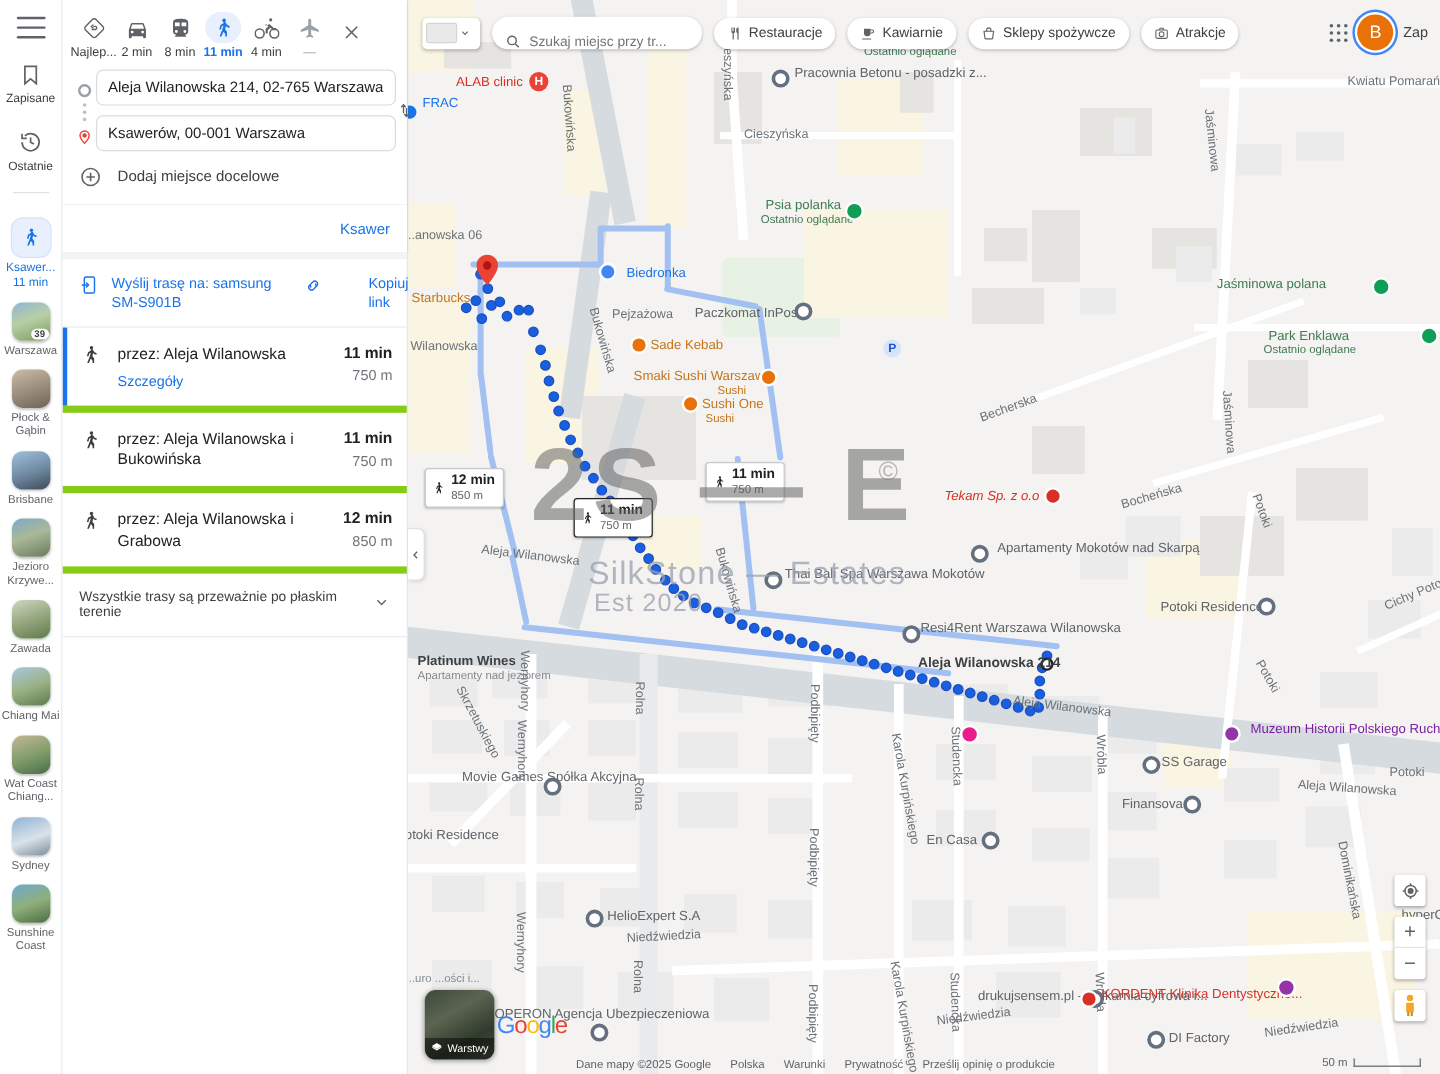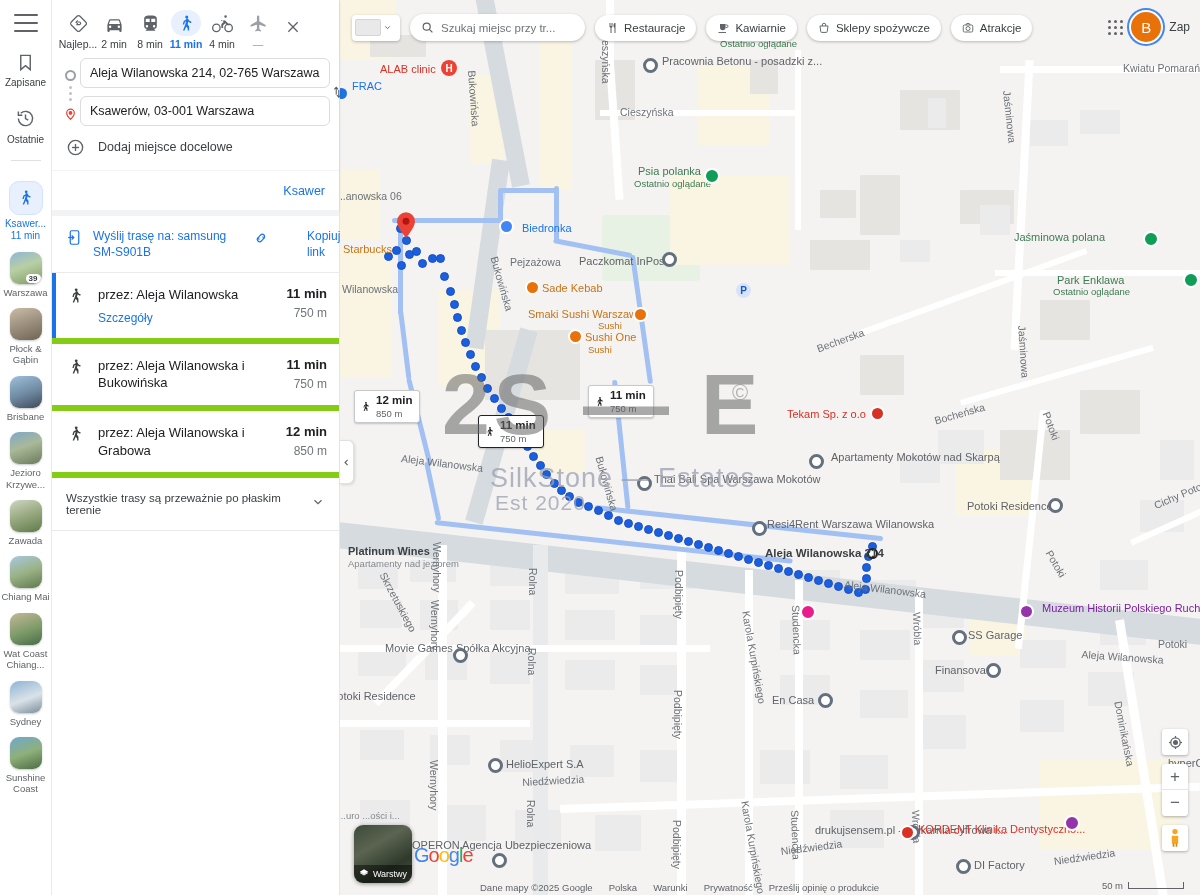--- a/index.html
+++ b/index.html
@@ -158,21 +158,21 @@
 
   
   .topbar { position:absolute; left:352px; top:14px; display:flex; align-items:center; gap:10px; z-index:25; }
   .layers-mini {
     width:48px; height:26px; background:#fff; border-radius:4px; box-shadow:0 1px 3px rgba(0,0,0,.25);
     display:flex; align-items:center; padding:0 3px; gap:2px; cursor:pointer;
   }
   .layers-mini .sq { width:26px; height:17px; background:#e9e9e9; border:1px solid #d5d5d5; border-radius:2px;}
   .searchbox {
     width:175px; height:27px; background:#fff; border-radius:16px; box-shadow:0 1px 3px rgba(0,0,0,.25);
-    display:flex; align-items:center; gap:7px; padding:0 11px; cursor:text;
+    display:flex; align-items:flex-end; gap:7px; padding:0 11px; cursor:text;
   }
   .searchbox .ph { font-size:11.5px; color:#70757a; }
   .chip {
     height:26px; background:#fff; border-radius:14px; box-shadow:0 1px 3px rgba(0,0,0,.25);
     display:flex; align-items:center; gap:6px; padding:0 11px; cursor:pointer; font-size:11.5px; color:#3c4043;
   }
   .right-top { position:absolute; right:10px; top:12px; display:flex; align-items:center; gap:8px; z-index:26;}
   .apps-grid { display:grid; grid-template-columns:repeat(3,3px); gap:3px; cursor:pointer;}
   .apps-grid i { width:3px; height:3px; background:#5f6368; border-radius:50%; display:block;}
   .avatar {
@@ -387,21 +387,21 @@
             </div>
           <div class="ep-pin">
             <svg width="13" height="16" viewBox="0 0 24 24" fill="none" stroke="#ea4335" stroke-width="2.2">
               <path d="M12 22s7-7.2 7-12a7 7 0 1 0-14 0c0 4.8 7 12 7 12z"></path>
                 <circle cx="12" cy="10" r="2.4" fill="#ea4335"></circle>
               </svg>
           </div>
         </div>
         <div class="inputs">
           <div class="field" title="Punkt początkowy">Aleja Wilanowska 214, 02-765 Warszawa</div>
-          <div class="field" title="Wybierz miejsce docelowe">Ksawerów, 03-001 Warszawa</div>
+          <div class="field" title="Wybierz miejsce docelowe">Ksawerów, 00-001 Warszawa</div>
         </div>
         <div class="swap">
           <svg width="15" height="17" viewBox="0 0 24 24" fill="none" stroke="currentColor" stroke-width="1.8">
             <polyline points="7,7 10,3.6 13,7"></polyline>
               <line x1="10" y1="3.6" x2="10" y2="15"></line>
             <polyline points="11,16 14,19.4 17,16"></polyline>
               <line x1="14" y1="19.4" x2="14" y2="8"></line>
             </svg>
         </div>
       </div>
@@ -800,21 +800,21 @@
     <div class="mlabel green" style="left:674px; top:231px;">Jaśminowa polana</div>
     <div style="position:absolute;left:803px;top:231px;width:16px;height:16px;border-radius:50%;background:#0f9d58;border:2px solid #fff;"></div>
     <div class="mlabel green" style="left:717px; top:274px;">Park Enklawa</div>
     <div class="mlabel small green" style="left:713px; top:286px;">Ostatnio oglądane</div>
     <div style="position:absolute;left:843px;top:272px;width:16px;height:16px;border-radius:50%;background:#0f9d58;border:2px solid #fff;"></div>
     <div class="mlabel street" style="left:783px; top:62px;">Kwiatu Pomarańczy</div>
     <div class="mlabel street" style="left:673px; top:90px; transform:rotate(84deg); transform-origin:0 0;">Jaśminowa</div>
     <div class="mlabel street" style="left:688px; top:325px; transform:rotate(86deg); transform-origin:0 0;">Jaśminowa</div>
     <div class="mlabel street" style="left:475px; top:343px; transform:rotate(-20deg); transform-origin:0 0;">Becherska</div>
     <div class="mlabel street" style="left:593px; top:415px; transform:rotate(-16deg); transform-origin:0 0;">Bocheńska</div>
-    <div class="mlabel red" style="left:447px; top:408px;">Tekam Sp. z o.o</div>
+    <div class="mlabel red" style="left:447px; top:408px;font-style:italic;">Tekam Sp. z o.o</div>
     <div style="position:absolute;left:530px;top:406px;width:15px;height:15px;border-radius:50%;background:#d93025;border:2px solid #fff;"></div>
     <div class="mlabel" style="left:491px; top:450px; line-height:1.35;">
       <span>Apartamenty Mokotów nad Skarpą</span></div>
     <div class="poi-dot" style="left:469px; top:454px;"></div>
     <div class="mlabel street" style="left:712px; top:410px; transform:rotate(70deg); transform-origin:0 0;">Potoki</div>
     <div class="mlabel street" style="left:714px; top:548px; transform:rotate(60deg); transform-origin:0 0;">Potoki</div>
     <div class="mlabel street" style="left:818px; top:638px;">Potoki</div>
     <div class="mlabel" style="left:627px; top:500px;">Potoki Residence</div>
     <div class="poi-dot" style="left:708px; top:498px;"></div>
     <div class="mlabel street" style="left:812px; top:500px; transform:rotate(-23deg); transform-origin:0 0;">Cichy Potok</div>

